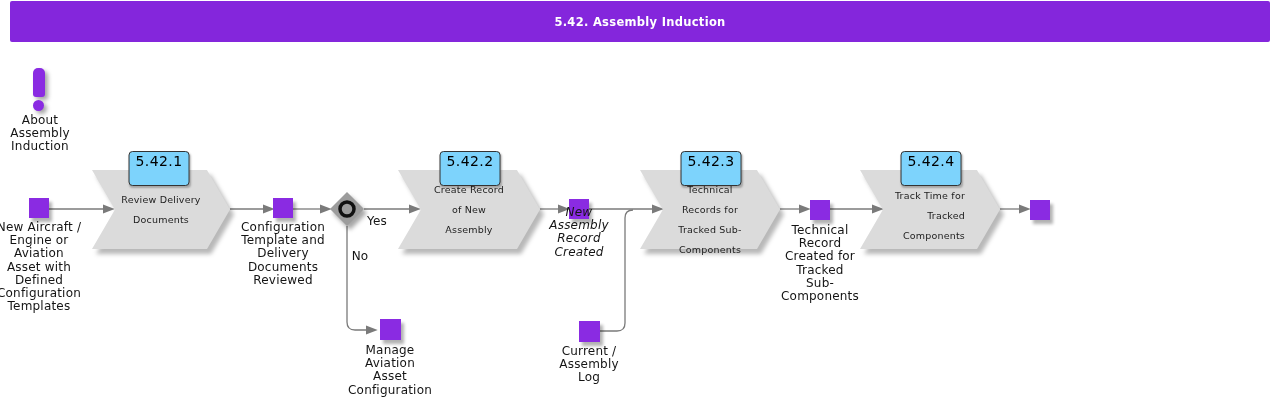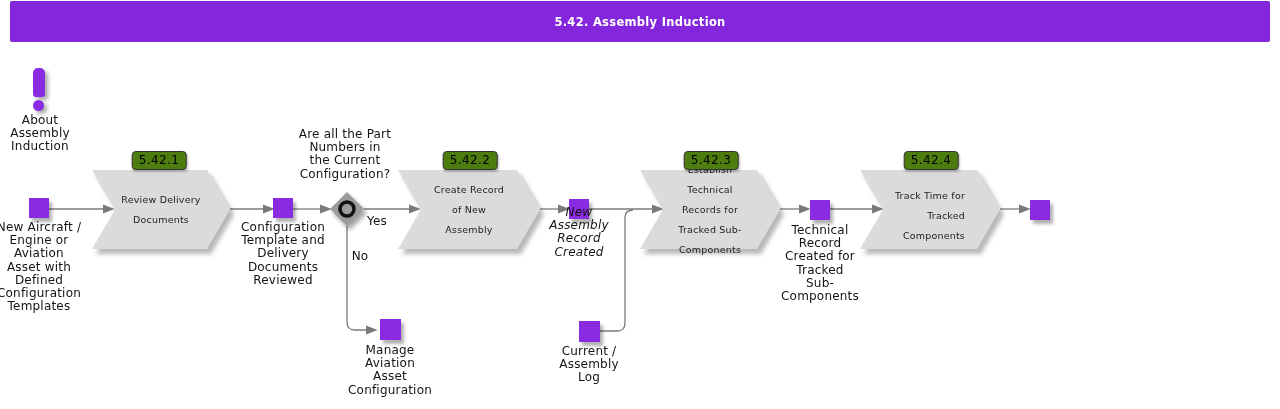--- a/index.html
+++ b/index.html
@@ -27,22 +27,22 @@
   .lbl{
     position:absolute;z-index:2;transform:translateX(-50%);text-align:center;
     font-size:12px;line-height:13.2px;letter-spacing:.2px;white-space:pre-line;color:var(--ink);
   }
   .chevtext{
     position:absolute;z-index:2;display:flex;align-items:center;justify-content:center;
     text-align:center;font-size:9.5px;line-height:20px;letter-spacing:.2px;
     white-space:pre-line;color:#1c1c1c;
   }
   .badge{
-    position:absolute;z-index:3;transform:translateX(-50%);background:#4d7c0f;
-    border:1px solid #333;border-radius:4px;padding:1px 6px 2px;font-size:12px;
+    position:absolute;z-index:3;transform:translateX(-50%);background:#7dd3fc;
+    border:1px solid #333;border-radius:4px;padding:1px 6px 16px;font-size:14px;
     letter-spacing:.4px;color:#000;box-shadow:1px 2px 2px rgba(0,0,0,.25);
   }
   .excl{position:absolute;left:0;top:0;z-index:2;filter:drop-shadow(3px 3px 2px rgba(0,0,0,.35));}
   .excl .stem{position:absolute;left:33px;top:68px;width:12px;height:29px;background:var(--node);border-radius:5px 5px 3px 3px;}
   .excl .dot{position:absolute;left:33px;top:100px;width:11px;height:11px;background:var(--node);border-radius:50%;}
 </style>
 </head>
 <body>
 
 <div class="canvas">
@@ -102,24 +102,20 @@
   <div class="chevtext" style="left:100px;top:170px;width:122px;height:79px;">Review Delivery
 Documents</div>
 
   <div class="sq" style="left:273px;top:198px;"></div>
   <div class="lbl" style="left:283px;top:221px;">Configuration
 Template and
 Delivery
 Documents
 Reviewed</div>
 
-  <div class="lbl" style="left:345px;top:128px;">Are all the Part
-Numbers in
-the Current
-Configuration?</div>
   <div class="lbl" style="left:377px;top:215px;">Yes</div>
   <div class="lbl" style="left:360px;top:250px;">No</div>
 
   <div class="sq" style="left:380px;top:319px;width:21px;height:21px;"></div>
   <div class="lbl" style="left:390px;top:344px;">Manage
 Aviation
 Asset
 Configuration</div>
 
   <div class="badge" style="left:470px;top:151px;">5.42.2</div>

